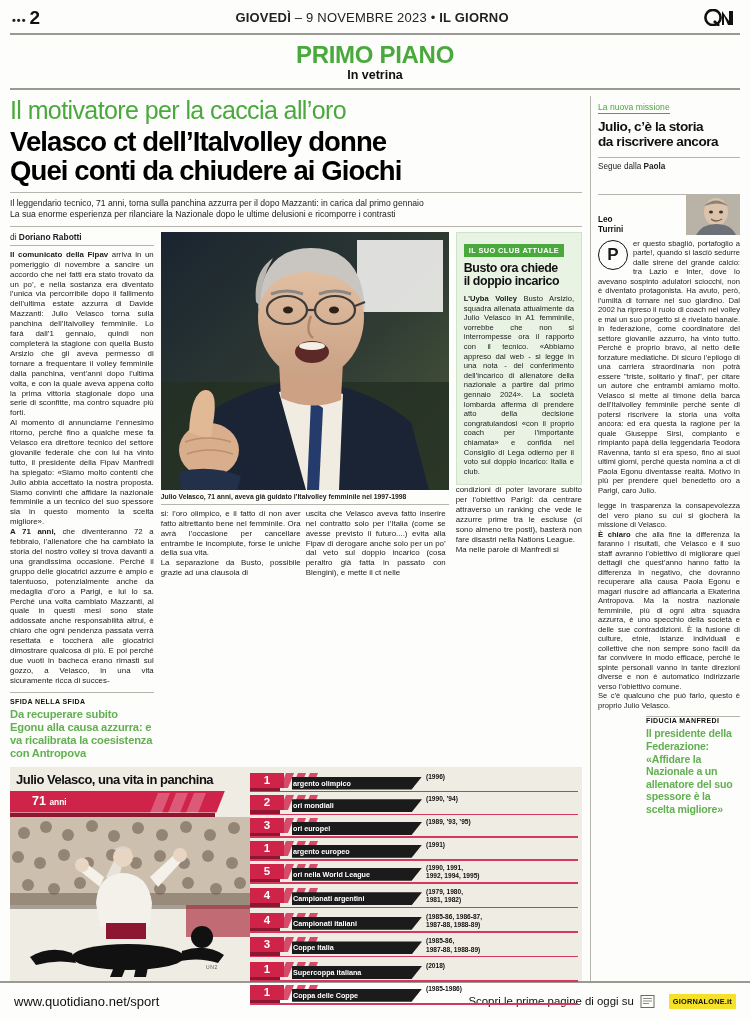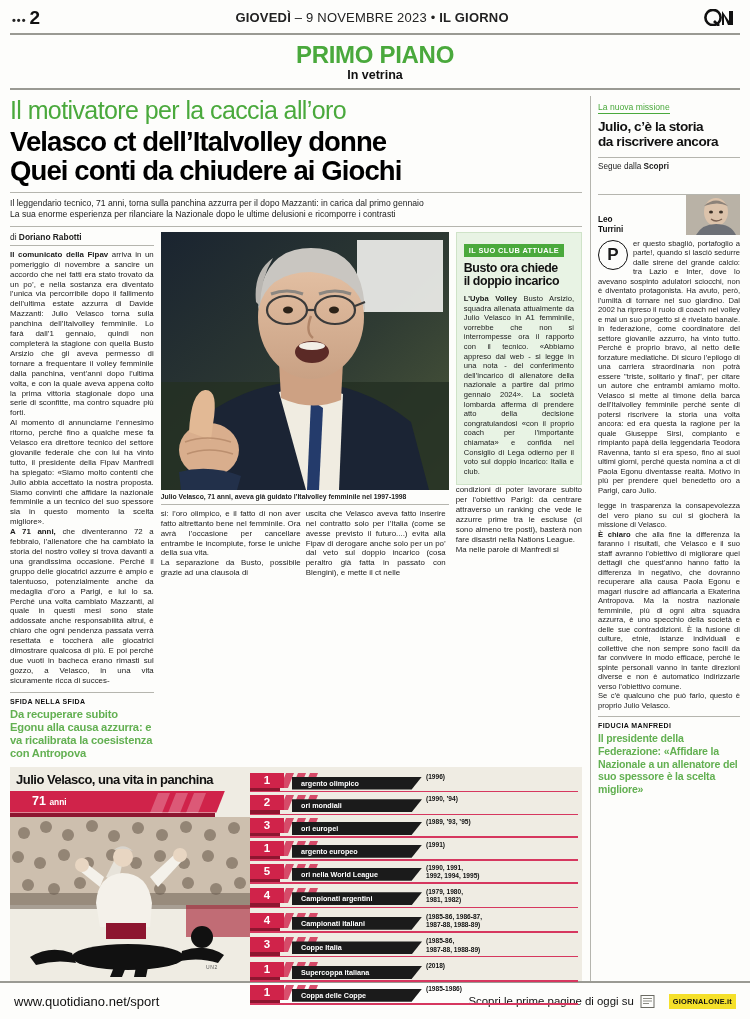--- a/index.html
+++ b/index.html
@@ -89,21 +89,21 @@
   .segue b{font-weight:bold;}
   .author-row{display:flex;justify-content:space-between;align-items:flex-end;border-top:1px solid #b5b5ae;padding-top:0;margin-bottom:4px;margin-top:23px;}
   .author-name{font-size:8.2px;font-weight:bold;line-height:10px;color:#111;}
   .mugshot{width:54px;height:40px;overflow:hidden;background:#c9c4bb;}
   .rail-body{font-size:7.6px;line-height:9.5px;text-align:justify;color:#1b1b1b;}
   .dropcap-wrap{position:relative;}
   .dropcap{float:left;width:30px;height:30px;border:1.4px solid #111;border-radius:50%;
           display:flex;align-items:center;justify-content:center;font-size:17px;font-weight:bold;
           margin:1px 5px 1px 0;box-sizing:border-box;}
   .rail-body b{font-weight:bold;}
-  .fiducia{margin-top:6px;padding-top:5px;border-top:1px solid #b5b5ae;}
+  .fiducia{margin-top:6px;border-top:1px solid #b5b5ae;margin-left:48px;}
   .fiducia .lbl{font-size:7px;font-weight:bold;letter-spacing:.4px;color:#111;margin-bottom:3px;}
   .fiducia .txt{font-size:10.6px;font-weight:bold;line-height:12.6px;color:#63b052;letter-spacing:-.2px;}
 
   
   .infographic{margin-top:6px;background:#efece3;position:relative;display:flex;width:100%;box-sizing:border-box;}
   .ig-left{width:240px;position:relative;}
   .ig-title{font-size:13px;font-weight:bold;letter-spacing:-.5px;padding:5px 4px 4px 6px;color:#111;}
   .ig-age{position:relative;height:26px;margin:0 0 0 0;padding-left:32px;}
   .ig-age .bar{position:absolute;left:0;top:0;height:22px;width:215px;background:#d0234a;
         clip-path:polygon(0 0,100% 0,96% 100%,0 100%);}
@@ -114,21 +114,21 @@
   .ig-photo{width:240px;height:160px;overflow:hidden;position:relative;background:#efece3;}
 
   .ig-right{flex:1;padding:6px 4px 4px 0;box-sizing:border-box;}
   .medal-row{position:relative;height:20.2px;margin-bottom:2.6px;}
   .medal-row .numblock{position:absolute;left:0;top:0;width:34px;height:15px;background:#d0234a;z-index:3;}
   .medal-row .numblock .n{color:#fff;font-weight:bold;font-size:11.5px;line-height:15px;text-align:center;}
   .medal-row .numshadow{position:absolute;left:0;top:15px;width:30px;height:3.4px;background:#8d1630;z-index:3;}
   .medal-row .slashes{position:absolute;left:30px;top:0;width:42px;height:15px;z-index:2;}
   .medal-row .blackbar{position:absolute;left:42px;top:4px;height:13px;width:130px;background:#1b1b1b;
         clip-path:polygon(0 0,100% 0,92% 100%,0 100%);z-index:4;}
-  .medal-row .blackbar span{color:#fff;font-size:7.2px;font-weight:bold;line-height:13px;padding-left:9px;display:block;white-space:nowrap;}
+  .medal-row .blackbar span{color:#fff;font-size:7.2px;font-weight:bold;line-height:13px;padding-left:1px;display:block;white-space:nowrap;}
   .medal-row .pinkline{position:absolute;left:0;top:18.4px;height:1.6px;width:100%;background:#d6375f;z-index:1;}
   .medal-row .years{position:absolute;left:176px;top:0px;font-size:6.6px;font-weight:bold;line-height:8.2px;color:#111;z-index:4;}
   .medal-row.tall{height:22px;}
 
   
   .footer{position:absolute;left:0;bottom:0;width:750px;height:38px;border-top:2px solid #9a9a93;
           display:flex;align-items:center;justify-content:space-between;padding:0 14px;box-sizing:border-box;background:#fdfdfb;}
   .footer .url{font-size:13px;color:#111;}
   .footer .right{display:flex;align-items:center;gap:6px;}
   .footer .promo{font-size:11.4px;color:#111;}
@@ -526,21 +526,21 @@
       </div>
     </div>
 
     <div class="right-rail">
       <div class="rail-kicker">La nuova missione</div>
       <div class="rail-head">
         <span>Julio, c’è la storia</span><br>
         <span>da riscrivere ancora</span>
       </div>
       <div class="rail-rule"></div>
-      <div class="segue"><span>Segue dalla </span><b>Scopri</b></div>
+      <div class="segue"><span>Segue dalla </span><b>Paola</b></div>
       <div class="author-row">
         <div class="author-name">
           <span>Leo</span><br>
           <span>Turrini</span>
         </div>
         <div class="mugshot">
           <svg width="54" height="40" viewBox="0 0 54 40" aria-hidden="true">
             <rect width="54" height="40" fill="#b9b2a6"></rect>
             <ellipse cx="30" cy="17" rx="12" ry="14" fill="#dcc3ab"></ellipse>
             <path d="M18 11 Q30 0 42 11 Q32 6 18 11 Z" fill="#8c8279"></path>

